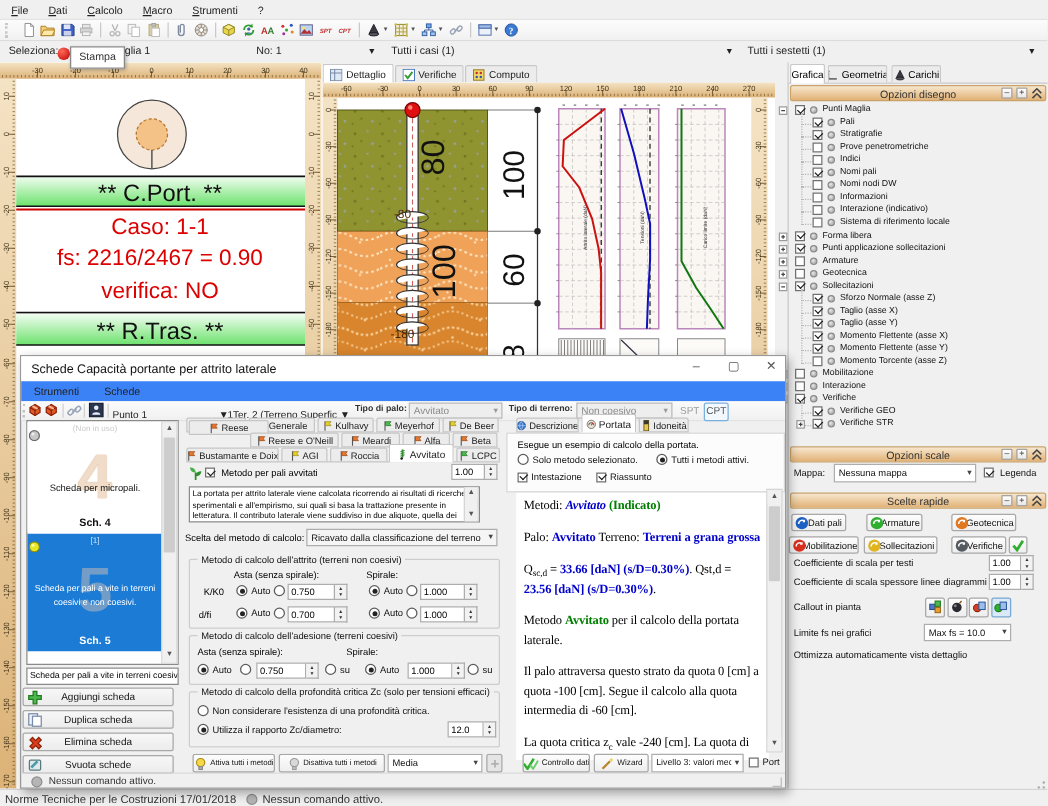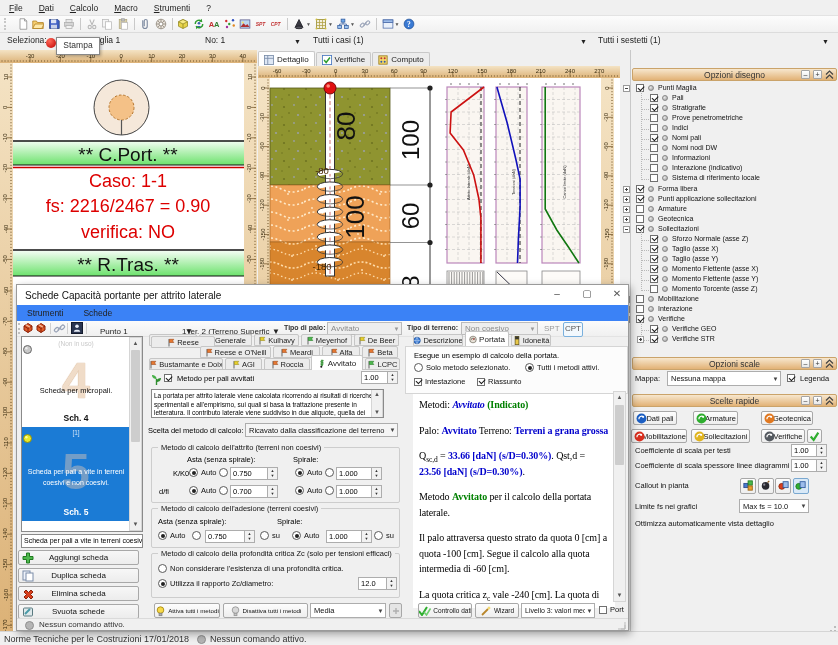--- a/index.html
+++ b/index.html
@@ -1666,20 +1666,43 @@
           <line x1="216.99999999999994" y1="206" x2="216.99999999999994" y2="234" stroke="#555" stroke-width="0.6"></line>
           <line x1="219.59999999999994" y1="206" x2="219.59999999999994" y2="234" stroke="#555" stroke-width="0.6"></line>
           <line x1="222.19999999999993" y1="206" x2="222.19999999999993" y2="234" stroke="#555" stroke-width="0.6"></line>
           <line x1="224.79999999999993" y1="206" x2="224.79999999999993" y2="234" stroke="#555" stroke-width="0.6"></line>
           <rect x="238" y="205" width="31" height="30" fill="#fdfbf8" stroke="#888" stroke-width="0.8"></rect>
           <line x1="239" y1="206" x2="268" y2="234" stroke="#334"></line>
           <rect x="284" y="205" width="38" height="30" fill="#fdfbf8" stroke="#888" stroke-width="0.8"></rect>
         </g>
       </svg></div>
   <div class="abs rightpanel" id="rightpanel">
+      <div class="rtabs">
+        <div class="mtab active" style="position: absolute; left: 1px; width: 28px; bottom: 0px; justify-content: center; padding: 0px 2px; box-sizing: border-box;">
+          <span>Grafica</span>
+        </div>
+        <div class="mtab" style="position: absolute; left: 31px; width: 48px; bottom: 0px; justify-content: center; padding: 0px 2px; box-sizing: border-box;">
+          <span style="display: inline-flex; margin-right: 2px;">
+            <svg width="13" height="12" viewBox="0 0 13 12">
+              <path d="M2 1v9h9" fill="none" stroke="#707070" stroke-width="2"></path>
+              <path d="M2 1l2 2M2 4l1.5 1.5M2 7l1.5 1.5" stroke="#9a9a9a"></path>
+            </svg>
+          </span>
+          <span>Geometria</span>
+        </div>
+        <div class="mtab" style="position: absolute; left: 82px; width: 40px; bottom: 0px; justify-content: center; padding: 0px 2px; box-sizing: border-box;">
+          <span style="display: inline-flex; margin-right: 2px;">
+            <svg width="12" height="12" viewBox="0 0 16 16">
+              <path d="M8 2l5 10a8 3 0 0 1-10 0z" fill="#3a3a42" stroke="#1a1a20"></path>
+              <ellipse cx="8" cy="12.5" rx="5.2" ry="1.8" fill="#56565e" stroke="#1a1a20"></ellipse>
+            </svg>
+          </span>
+          <span>Carichi</span>
+        </div>
+      </div>
       <div class="sechdr" style="top: 18px;"><span>Opzioni disegno</span><span class="hb" style="right: 26px;">–</span><span class="hb" style="right: 14px;">+</span><span class="chev" style="right: 2px;"><svg width="9" height="10" viewBox="0 0 9 10">
             <path d="M1 4.5L4.5 1L8 4.5M1 8.5L4.5 5L8 8.5" fill="none" stroke="#444" stroke-width="1.2"></path>
           </svg></span></div>
       <div class="tree">
         <div class="trow" style="top: 0px; left: 0px;">
           <span class="expbox" style="position: absolute; left: -8px; top: 1px;"></span>
           <span class="cb ck" style="position: absolute; left: 5px; top: 0px;"></span>
           <span class="gcirc" style="position: absolute; left: 17px; top: 1px;"></span>
           <span style="position: absolute; left: 27px; top: 0px;">Punti Maglia</span>
         </div>
@@ -1986,21 +2009,21 @@
             <rect x="1.5" y="7.5" width="6" height="4" rx="2" transform="rotate(-45 4.5 9.5)" fill="none" stroke="#9aa4b8" stroke-width="1.5"></rect>
             <rect x="8.5" y="4.5" width="6" height="4" rx="2" transform="rotate(-45 11.5 6.5)" fill="none" stroke="#9aa4b8" stroke-width="1.5"></rect>
           </svg></span>
         <span style="position: absolute; left: 50px; top: 2px; width: 1px; height: 11px; background: rgb(208, 208, 208);"></span>
         <span style="position: absolute; left: 54px; top: 1px;"><svg width="12" height="12" viewBox="0 0 12 12">
             <rect x="0.5" y="0.5" width="11" height="11" fill="#2a3550" stroke="#141b2c"></rect>
             <circle cx="6" cy="4.2" r="1.8" fill="#e8eef8"></circle>
             <path d="M2.8 9.8c0-2.6 6.4-2.6 6.4 0z" fill="#e8eef8"></path>
           </svg></span>
         <span style="position: absolute; left: 69px; top: 2px; width: 1px; height: 11px; background: rgb(208, 208, 208);"></span>
-        <span class="fcmb" style="position: absolute; left: 83px;">
+        <span class="fcmb" style="position: absolute; left: 73px;">
           <span>Punto 1</span>
           <span class="arr" style="position: absolute; left: 85px;">▼</span>
         </span>
         <span class="fcmb" style="position: absolute; left: 165px;">
           <span style="display: inline-block; width: 88px; overflow: hidden; white-space: nowrap;">1Ter. 2 (Terreno Superfic</span>
           <span class="arr" style="position: absolute; left: 90px;">▼</span>
         </span>
         <span style="position: absolute; left: 267px; font-weight: bold; font-size: 7px; color: rgb(51, 51, 51);">Tipo di palo:</span>
         <span class="dcombo" style="position: absolute; left: 310px; width: 75px;">
           <span class="ctext">Avvitato</span>
@@ -2223,21 +2246,21 @@
       </div>
       <span style="position: absolute; left: 131px; top: 141px; font-size: 7.5px; z-index: 5;">Scelta del metodo di calcolo:</span>
       <div class="combo" style="position: absolute; left: 228px; top: 138px; width: 153px; height: 14px; z-index: 5; background: rgb(245, 245, 245);">
         <span class="ctext">Ricavato dalla classificazione del terreno</span>
         <span class="carr">▼</span>
       </div>
       <div class="grp" style="left: 134px; top: 162px; width: 247px; height: 54px; z-index: 5;">
         <span class="gtitle">Metodo di calcolo dell'attrito (terreni non coesivi)</span>
         <span style="position: absolute; left: 35px; top: 7px; font-size: 7.5px;">Asta (senza spirale):</span>
         <span style="position: absolute; left: 141px; top: 7px; font-size: 7.5px;">Spirale:</span>
-        <span style="position: absolute; left: 21px; top: 21px; font-size: 7.5px;">K/K0</span>
+        <span style="position: absolute; left: 11px; top: 21px; font-size: 7.5px;">K/K0</span>
         <span class="fline" style="left: 37px; top: 20px;">
           <span class="radio on"></span>
           <span>Auto</span>
         </span>
         <span class="fline" style="left: 67px; top: 20px;">
           <span class="radio"></span>
         </span>
         <div class="spin" style="position: absolute; left: 78px; top: 19px; width: 48px;">
           <span class="sval">0.750</span>
           <span class="sarr">▲<br>▼</span>

